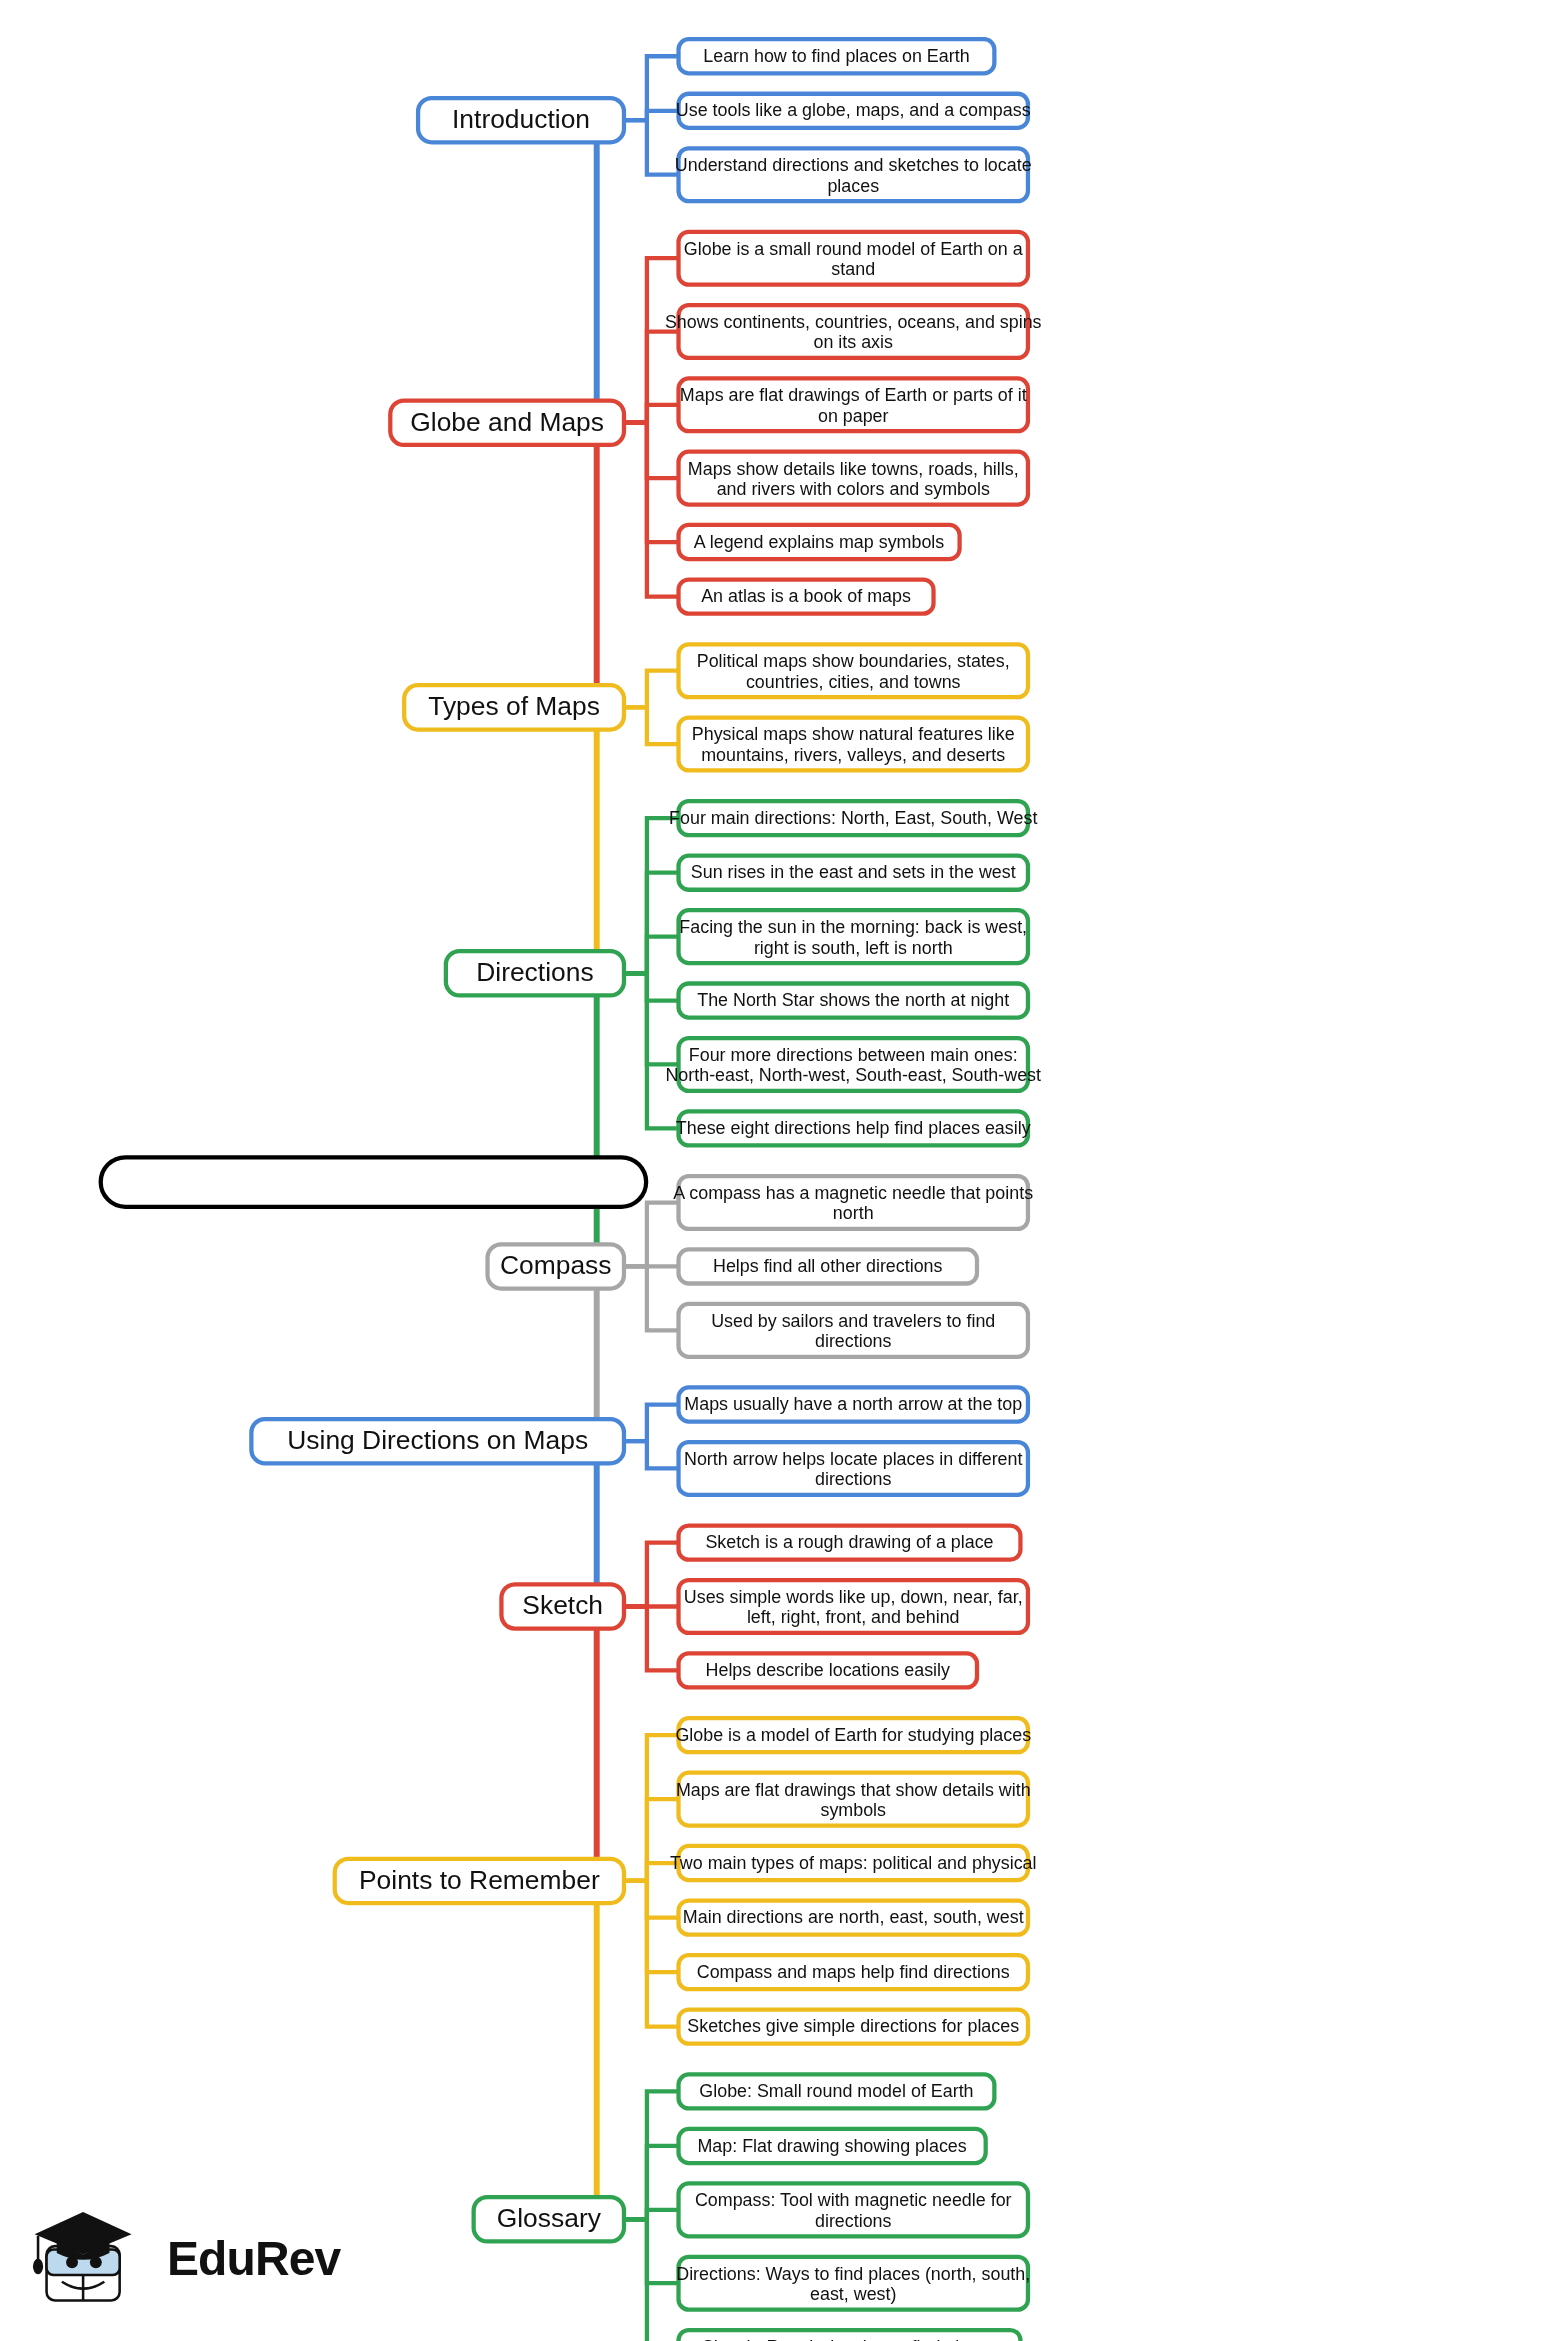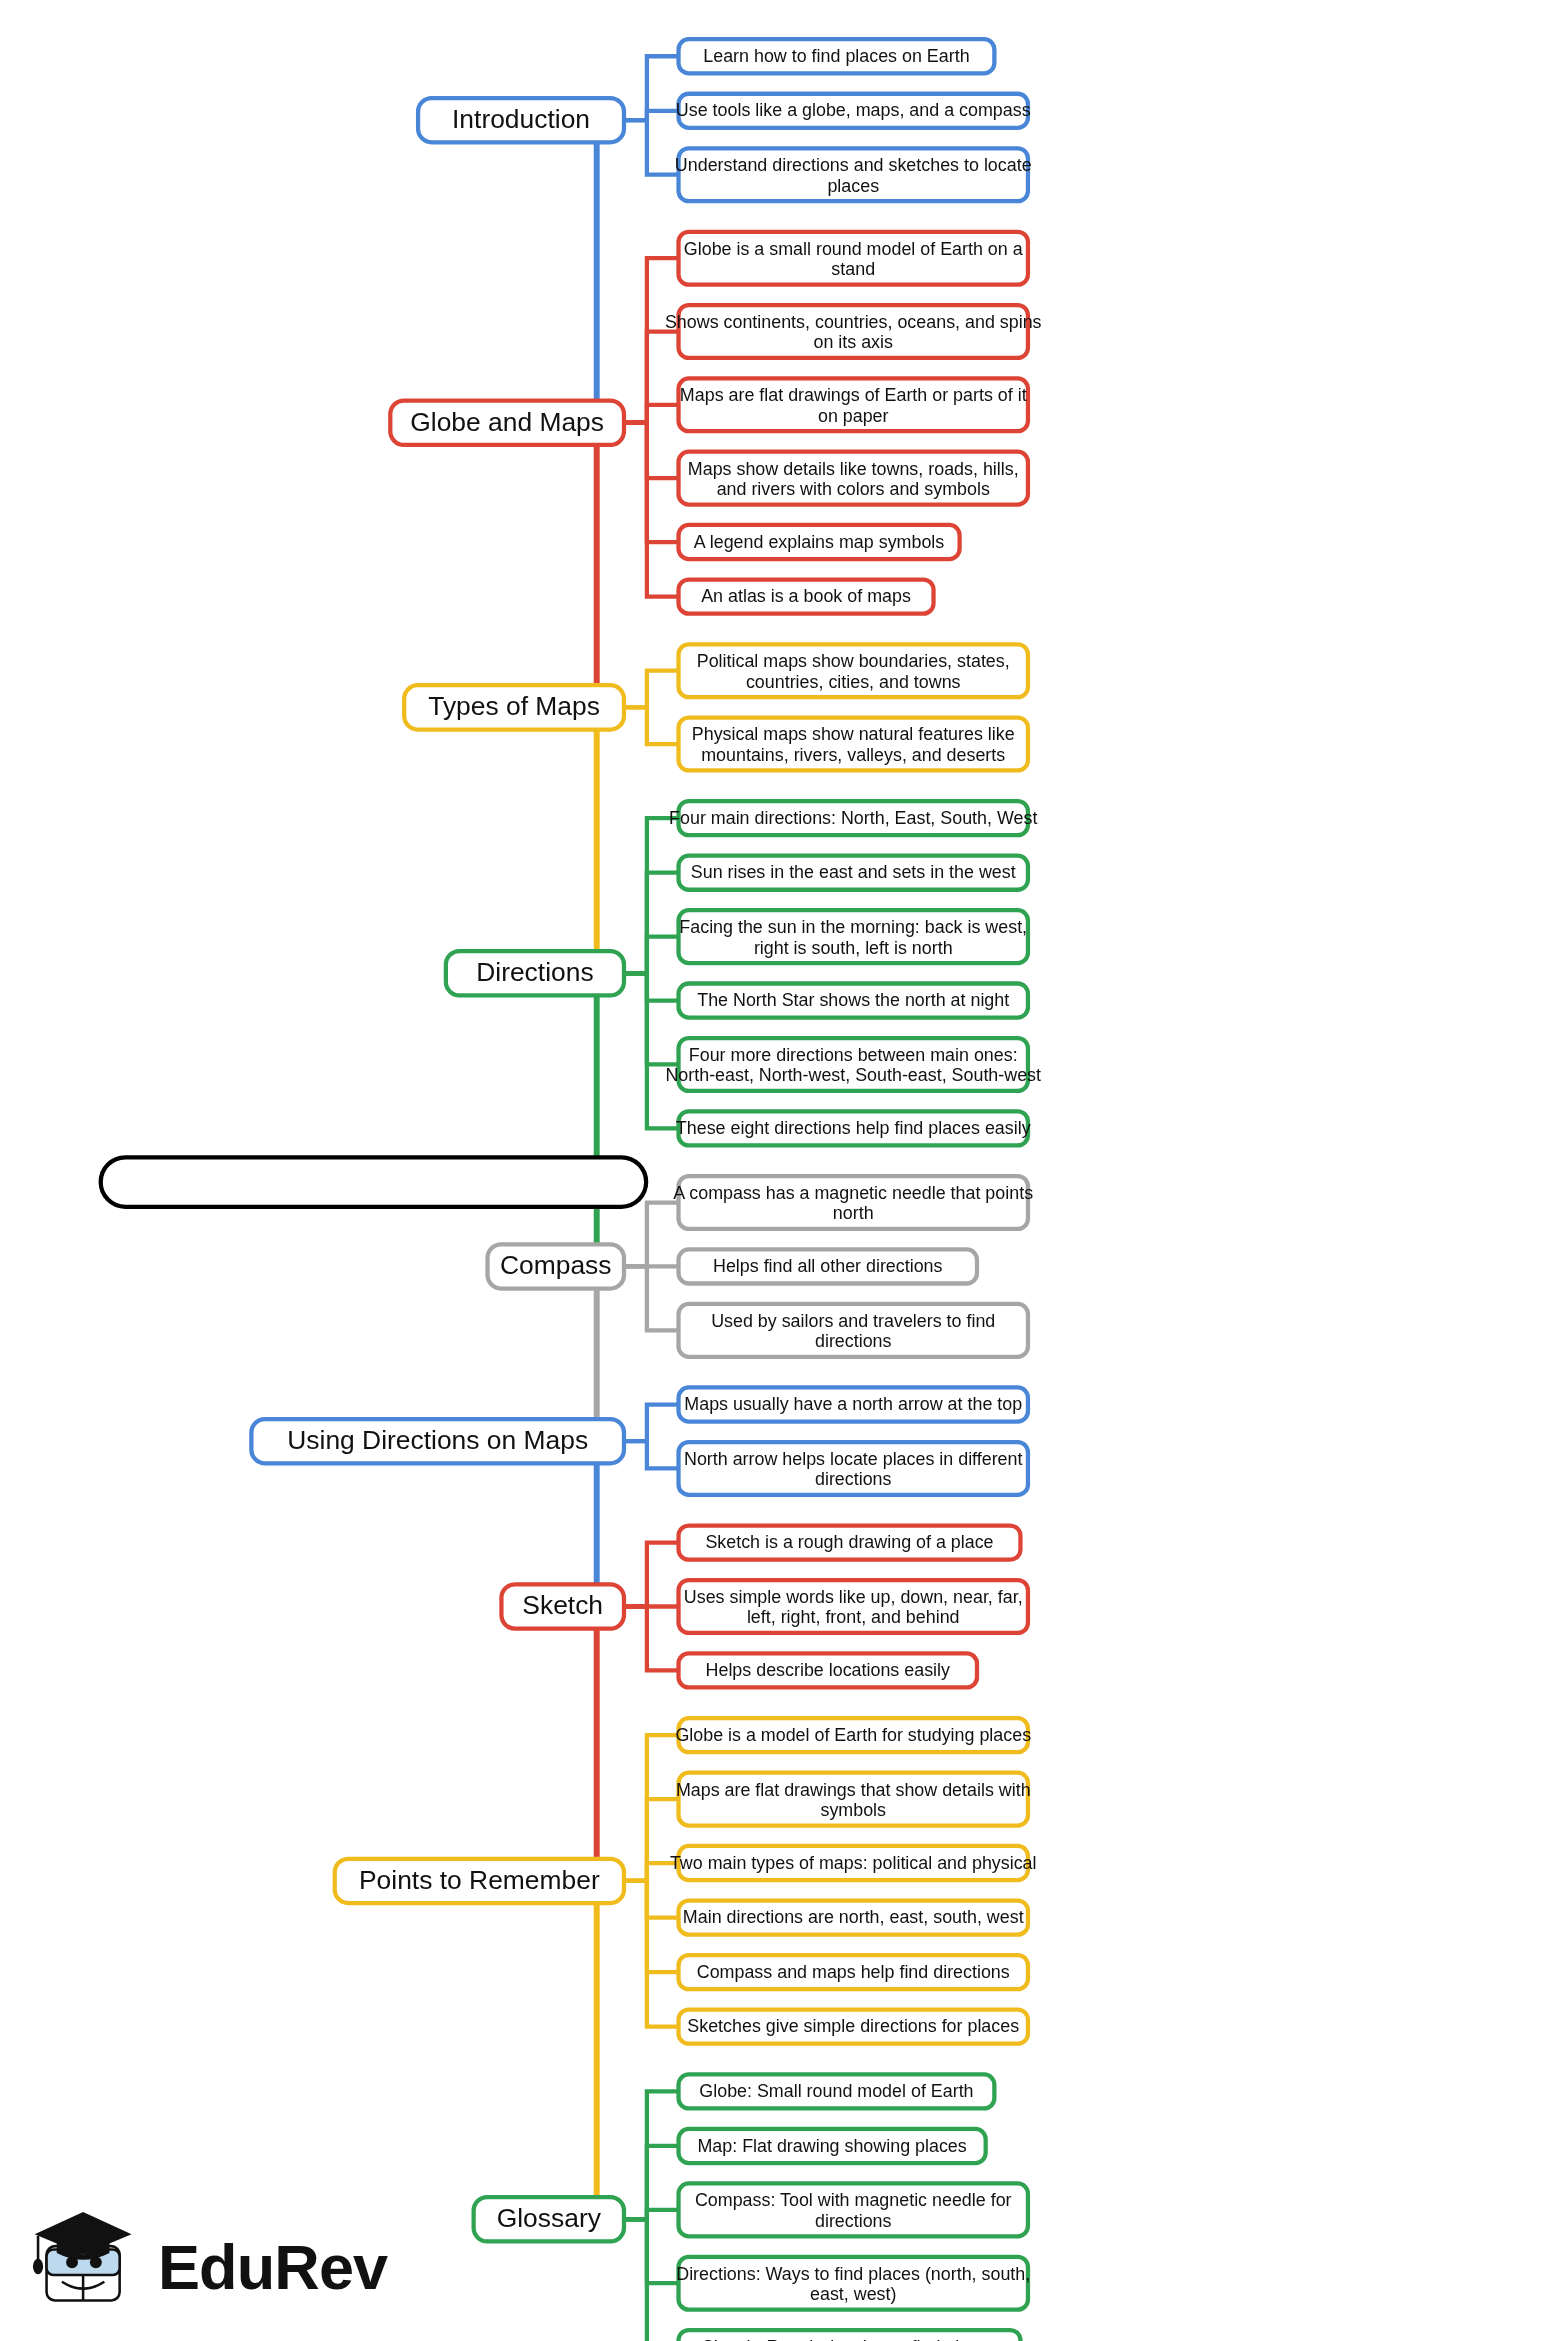--- a/index.html
+++ b/index.html
@@ -56,24 +56,24 @@
   
   #logo {
     position: absolute;
     left: 31px;
     top: 2207px;
     width: 273px;
     height: 111px;
   }
   #logo-wordmark {
     position: absolute;
-    left: 127px;
+    left: 136px;
     top: 24px;
     font-family: "Liberation Sans", sans-serif;
-    font-size: 63px;
+    font-size: 48px;
     font-weight: bold;
     color: #111111;
     letter-spacing: -0.9px;
     text-align: center;
   }
 </style>
 </head>
 <body>
 
 <svg id="mindmap" viewBox="0 0 1836 2748">

